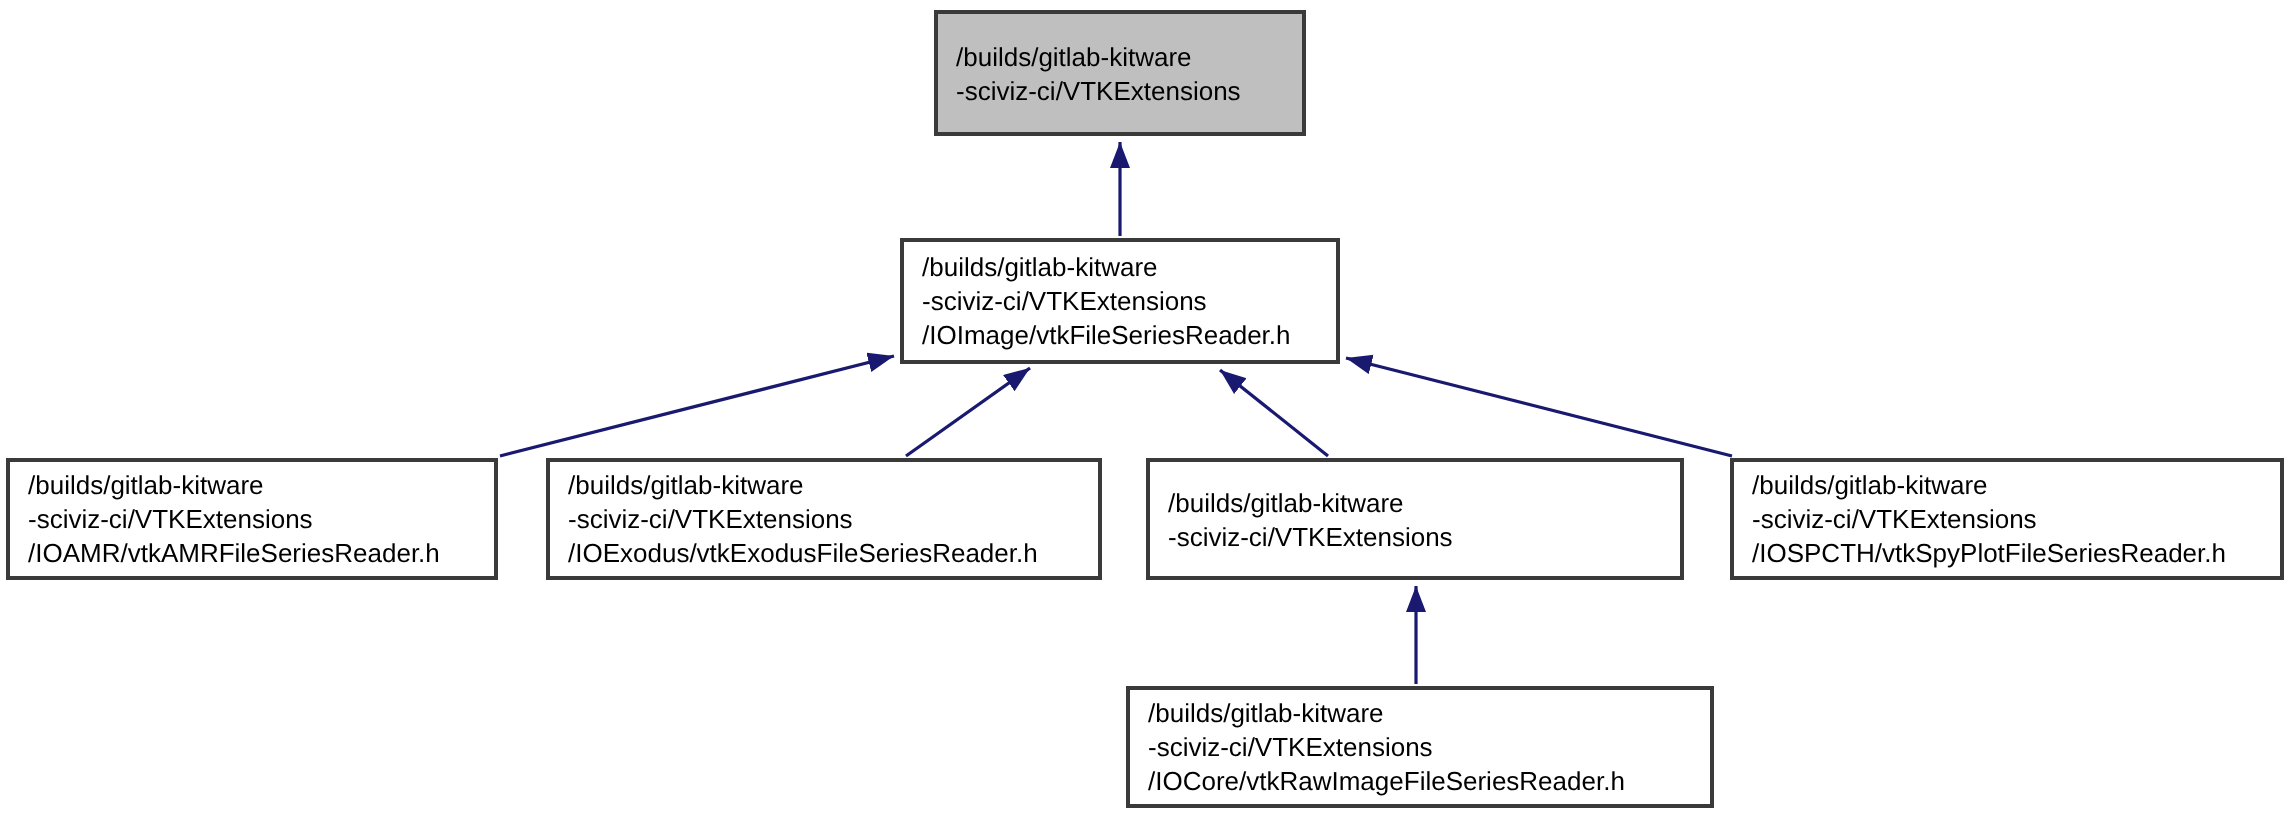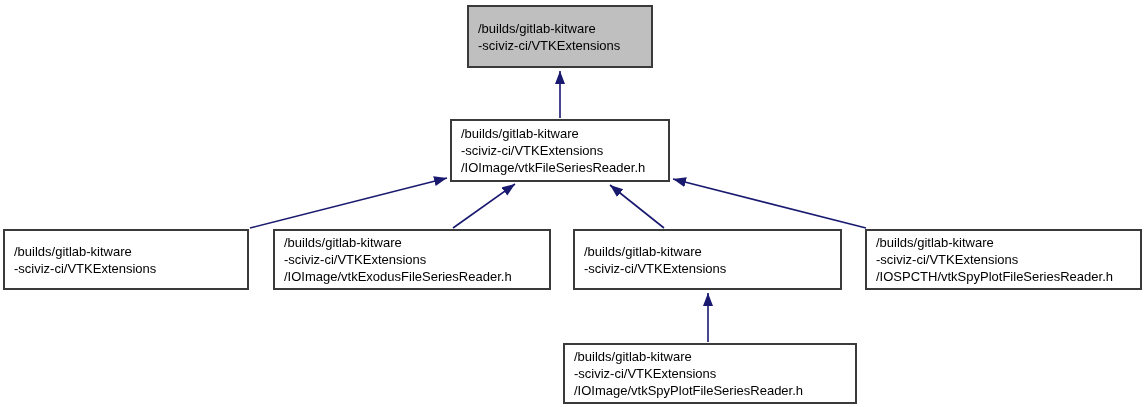--- a/index.html
+++ b/index.html
@@ -72,38 +72,39 @@
 
   <div class="node" style="left:450px; top:119px; width:220px; height:63px;">
     <span class="node-line">/builds/gitlab-kitware</span>
     <span class="node-line">-sciviz-ci/VTKExtensions</span>
     <span class="node-line">/IOImage/vtkFileSeriesReader.h</span>
   </div>
 
   <div class="node" style="left:3px; top:229px; width:246px; height:61px;">
     <span class="node-line">/builds/gitlab-kitware</span>
     <span class="node-line">-sciviz-ci/VTKExtensions</span>
+    <span class="node-line">/IOAMR/vtkAMRFileSeriesReader.h</span>
   </div>
 
   <div class="node" style="left:273px; top:229px; width:278px; height:61px;">
     <span class="node-line">/builds/gitlab-kitware</span>
     <span class="node-line">-sciviz-ci/VTKExtensions</span>
-    <span class="node-line">/IOImage/vtkExodusFileSeriesReader.h</span>
+    <span class="node-line">/IOExodus/vtkExodusFileSeriesReader.h</span>
   </div>
 
   <div class="node" style="left:573px; top:229px; width:269px; height:61px;">
     <span class="node-line">/builds/gitlab-kitware</span>
     <span class="node-line">-sciviz-ci/VTKExtensions</span>
   </div>
 
   <div class="node" style="left:865px; top:229px; width:277px; height:61px;">
     <span class="node-line">/builds/gitlab-kitware</span>
     <span class="node-line">-sciviz-ci/VTKExtensions</span>
     <span class="node-line">/IOSPCTH/vtkSpyPlotFileSeriesReader.h</span>
   </div>
 
   <div class="node" style="left:563px; top:343px; width:294px; height:61px;">
     <span class="node-line">/builds/gitlab-kitware</span>
     <span class="node-line">-sciviz-ci/VTKExtensions</span>
-    <span class="node-line">/IOImage/vtkSpyPlotFileSeriesReader.h</span>
+    <span class="node-line">/IOCore/vtkRawImageFileSeriesReader.h</span>
   </div>
 
 </div>
 
 </body></html>

